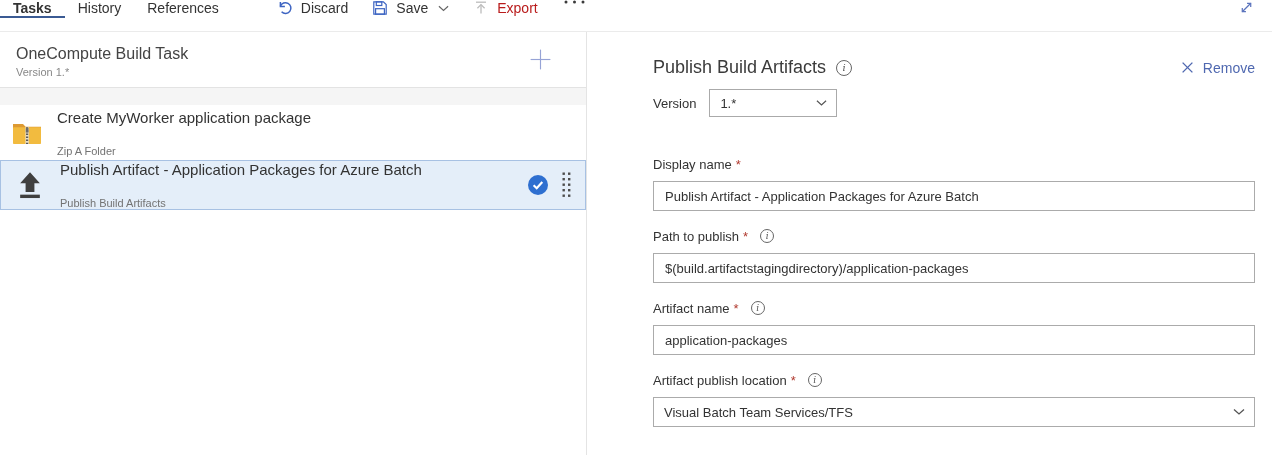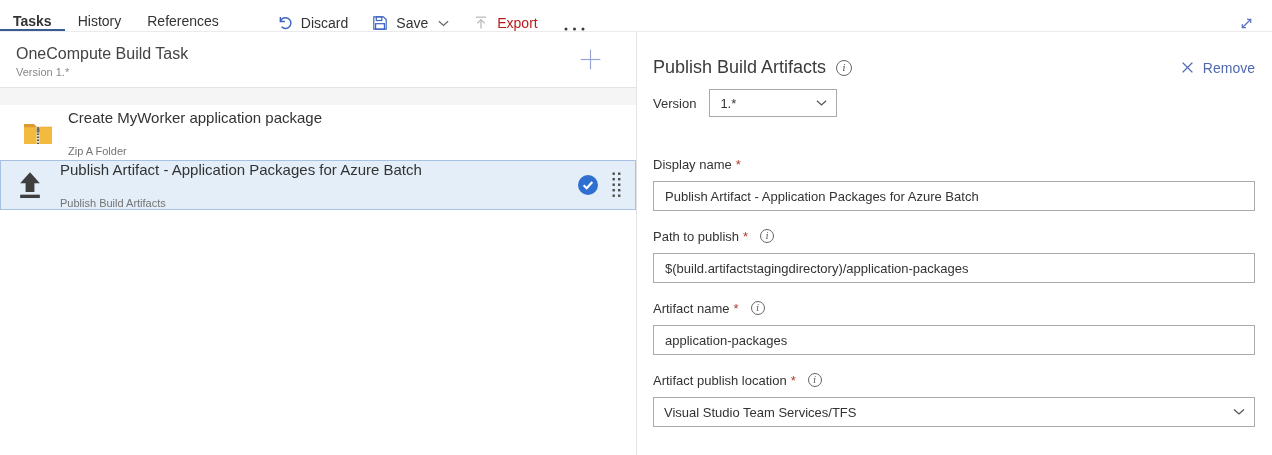--- a/index.html
+++ b/index.html
@@ -5,42 +5,42 @@
   :root{
     --accent:#3d64c2; --link:#4f68b0; --tab-underline:#3a5a93;
     --selected-bg:#e4eef9; --selected-border:#a7c1e3; --required:#b0392e;
     --check-fill:#2e6fd0; --input-border:#ababab;
   }
   *{box-sizing:border-box; margin:0; padding:0;}
   html,body{width:1272px;height:455px;overflow:hidden;}
   body{font-family:"Liberation Sans","DejaVu Sans",sans-serif; color:#333; background:#fff; position:relative; font-size:14px;}
 
   
-  .toolbar{position:absolute; top:0; left:0; right:0; height:32px; display:flex; align-items:flex-end; border-bottom:1px solid #ebebeb; background:#fff;}
+  .toolbar{position:absolute; top:0; left:0; right:0; height:32px; display:flex; align-items:flex-start; border-bottom:1px solid #ebebeb; background:#fff;}
   .tabs{display:flex; align-items:stretch;}
   .tab{display:flex; align-items:center; padding:0 13px; cursor:pointer; font-size:14px; color:#333; border-bottom:2px solid transparent;}
   .tab.active{font-weight:bold; border-bottom-color:var(--tab-underline);}
   .tb-divider{width:1px; background:#d6d6d6; margin:6px 18px 8px 14px;}
   .tb-btn{display:flex; align-items:center; gap:8px; padding:0 12px; cursor:pointer; font-size:14px; color:#333;}
   .tb-btn .ic{display:flex; align-items:center; color:var(--accent);}
   .tb-btn.disabled{color:#b91c1c; cursor:default;}
   .tb-btn.disabled .ic{color:#bcbcbc;}
   .tb-chev{display:flex;align-items:center;color:#666;margin-left:2px;}
   .tb-more{display:flex; align-items:center; padding:0 14px; cursor:pointer;}
   .tb-spacer{flex:1;}
   .tb-expand{display:flex; align-items:center; padding:0 18px; color:#5b74bd; cursor:pointer;}
 
   
-  .left-panel{position:absolute; top:32px; left:0; width:637px; bottom:0; border-right:1px solid #e4e4e4; background:#fff;}
+  .left-panel{position:absolute; top:32px; left:0; width:587px; bottom:0; border-right:1px solid #e4e4e4; background:#fff;}
   .lp-header{position:relative; height:56px; padding:13px 16px 0; border-bottom:1px solid #e3e3e3;}
   .lp-title{font-size:16px; color:#444;}
   .lp-subtitle{font-size:11px; color:#888; margin-top:3px;}
   .lp-add{position:absolute; right:33px; top:15px; color:#96a3d6; cursor:pointer; display:flex;}
   .lp-spacer{height:17px; background:#f5f5f5;}
-  .task-row{height:55px; display:flex; align-items:center; padding:0 12px 0 22px; cursor:pointer; background:#fff;}
+  .task-row{height:55px; display:flex; align-items:center; padding:0 12px 0 11px; cursor:pointer; background:#fff;}
   .task-row.selected{height:50px; background:var(--selected-bg); border:1px solid var(--selected-border); padding-left:13px;}
   .task-icon{width:32px; display:flex; justify-content:center; flex:0 0 32px;}
   .task-text{margin-left:14px; flex:1; min-width:0;}
   .task-title{font-size:15px; color:#333; white-space:nowrap;}
   .task-subtitle{font-size:11px; color:#737373; margin-top:19px;}
   .check-circle{display:flex; margin-right:12px;}
   .check-circle circle{fill:var(--check-fill);}
   .grip{display:flex; padding:2px 2px; cursor:grab;}
 
   
@@ -268,21 +268,21 @@
       <input class="text-input" readonly="" value="application-packages" style="">
     </div>
 
     <div class="field-group">
       <div class="field-label-row">
         <span class="field-label">Artifact publish location</span>
         <span class="required">*</span>
         <span class="info-icon sm">i</span>
       </div>
       <div class="select-box select-input">
-        <span>Visual Studio Team Services/TFS</span>
+        <span>Visual Batch Team Services/TFS</span>
         <span class="chev">
           <svg width="12" height="7" viewBox="0 0 12 7" fill="none" stroke="currentColor" stroke-width="1.3">
               <path d="M1 1 L6 5.5 L11 1"></path>
             </svg>
         </span>
       </div>
     </div>
 
   </div>
 

